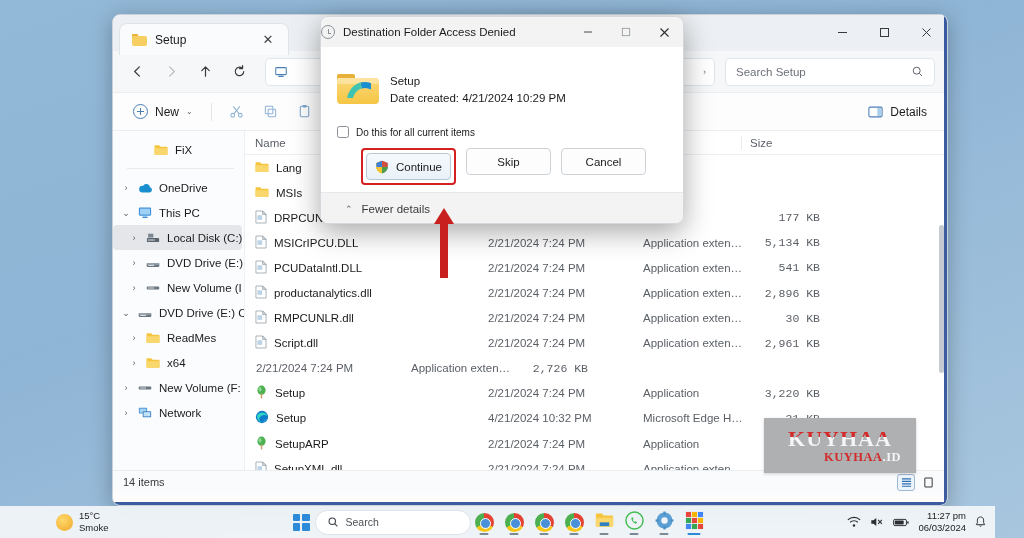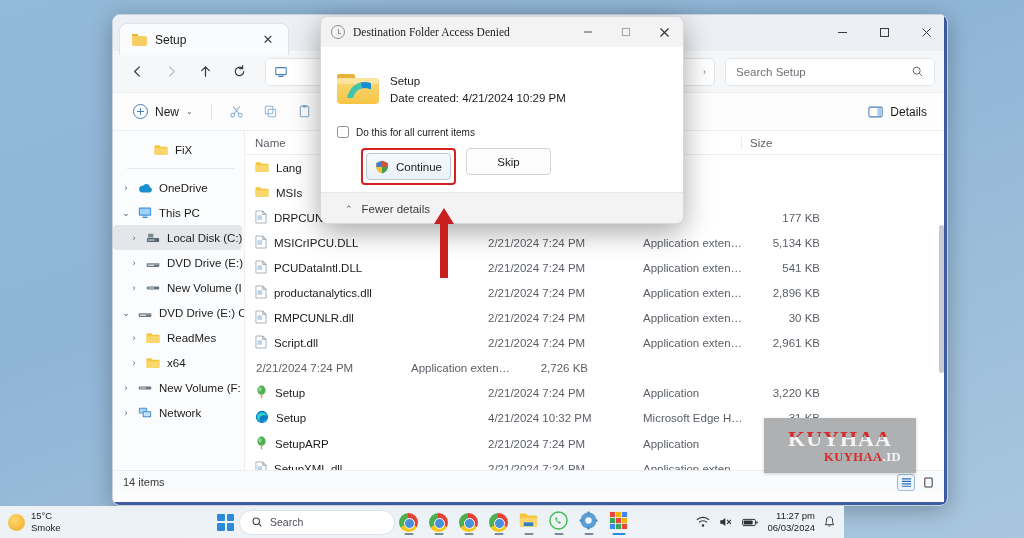--- a/index.html
+++ b/index.html
@@ -153,21 +153,21 @@
   .col-type { width: 108px; }
   .col-size { width: 90px; text-align:right; padding-right: 12px; }
   .colsep { width:1px; background:#e9edf0; height:14px; align-self:center; }
 
   .fl-row {
     display:flex; align-items:center; height:25.1px; font-size:11.5px; color:#1b1b1b;
   }
   .fl-row .c { padding-left: 10px; overflow:hidden; white-space:nowrap; }
   .fl-row .c.col-name { display:flex; align-items:center; gap:7px; }
   .fl-row .c.col-date, .fl-row .c.col-type { color:#5a5f66; }
-  .fl-row .c.col-size { color:#5a5f66; }
+  .fl-row .c.col-size { color:#5a5f66;font-family:Liberation Mono, monospace; }
 
   
   .fl-scroll {
     position:absolute; right:2px; top:26px; width:7px; bottom:4px;
   }
   .fl-thumb {
     position:absolute; top:22%; height:48%; left:1px; width:5px;
     background:#c6cbd1; border-radius:3px;
   }
 
@@ -204,21 +204,21 @@
 
   
   #dialog {
     position:absolute; left:320px; top:16px; width:364px; height:208px;
     background:#f3f3f3; border-radius:8px;
     box-shadow: 0 8px 28px rgba(0,0,0,.34);
     overflow:hidden; border:1px solid #d4d8dc;
   }
   .dlg-title {
     height:30px; background:#f3f3f3; display:flex; align-items:center;
-    padding-left:10px; gap:8px;font-family:Liberation Serif, serif;
+    gap:8px;
   }
   .dlg-title .t { font-size:11.5px; color:#1b1b1b; }
   .clock-ic {
     width:14px; height:14px; border:1.2px solid #8a8f95; border-radius:50%;
     position:relative; flex:none;
   }
   .clock-ic::before {
     content:""; position:absolute; left:6px; top:3px; width:1.2px; height:4.4px;
     background:#8a8f95;
   }
@@ -271,23 +271,23 @@
     display:flex; align-items:center; padding-left:24px; gap:9px;
   }
   .dlg-footer .cap { font-size:11.5px; color:#3a3a3a; }
   .up-chev { font-size:9px; color:#5a5f66; }
 
   
   #redarrow { position:absolute; left:433px; top:208px; width:22px; height:70px; }
 
   
   #taskbar {
-    position:absolute; left:0; bottom:0; width:844px; height:32px;
+    position:absolute; left:0; bottom:0; width:995px; height:32px;
     background:rgba(243,246,249,.93);
-    display:flex; align-items:center;
+    display:flex; align-items:center;padding-left:48px;
   }
   .tb-weather {
     display:flex; align-items:center; gap:6px; padding-left:8px; width:150px;
   }
   .tb-weather .wtxt { font-size:9.5px; line-height:1.25; color:#1b1b1b; }
   .sun {
     width:17px; height:17px; border-radius:50%;
     background:radial-gradient(circle at 40% 35%, #ffd86b, #f0a829);
     flex:none;
   }
@@ -836,20 +836,23 @@
               <path d="M7 7 L12.6 7 C12.6 10.2 10 12.6 7 13.3 Z" fill="#4a9e4a"></path>
               <path d="M7 .8 L1.4 3 V7 L7 7 Z" fill="#3a7fd5"></path>
               <path d="M1.4 7 L7 7 V13.3 C4 12.6 1.4 10.2 1.4 7 Z" fill="#f2c230"></path>
             </svg>
           </span>
           <span>Continue</span>
         </div>
       </div>
       <div class="dbtn">
         <span>Skip</span>
+      </div>
+      <div class="dbtn">
+        <span>Cancel</span>
       </div>
     </div>
   </div>
 
   <div class="dlg-footer">
     <span class="up-chev">⌃</span>
     <span class="cap">Fewer details</span>
   </div>
 </div>
 

